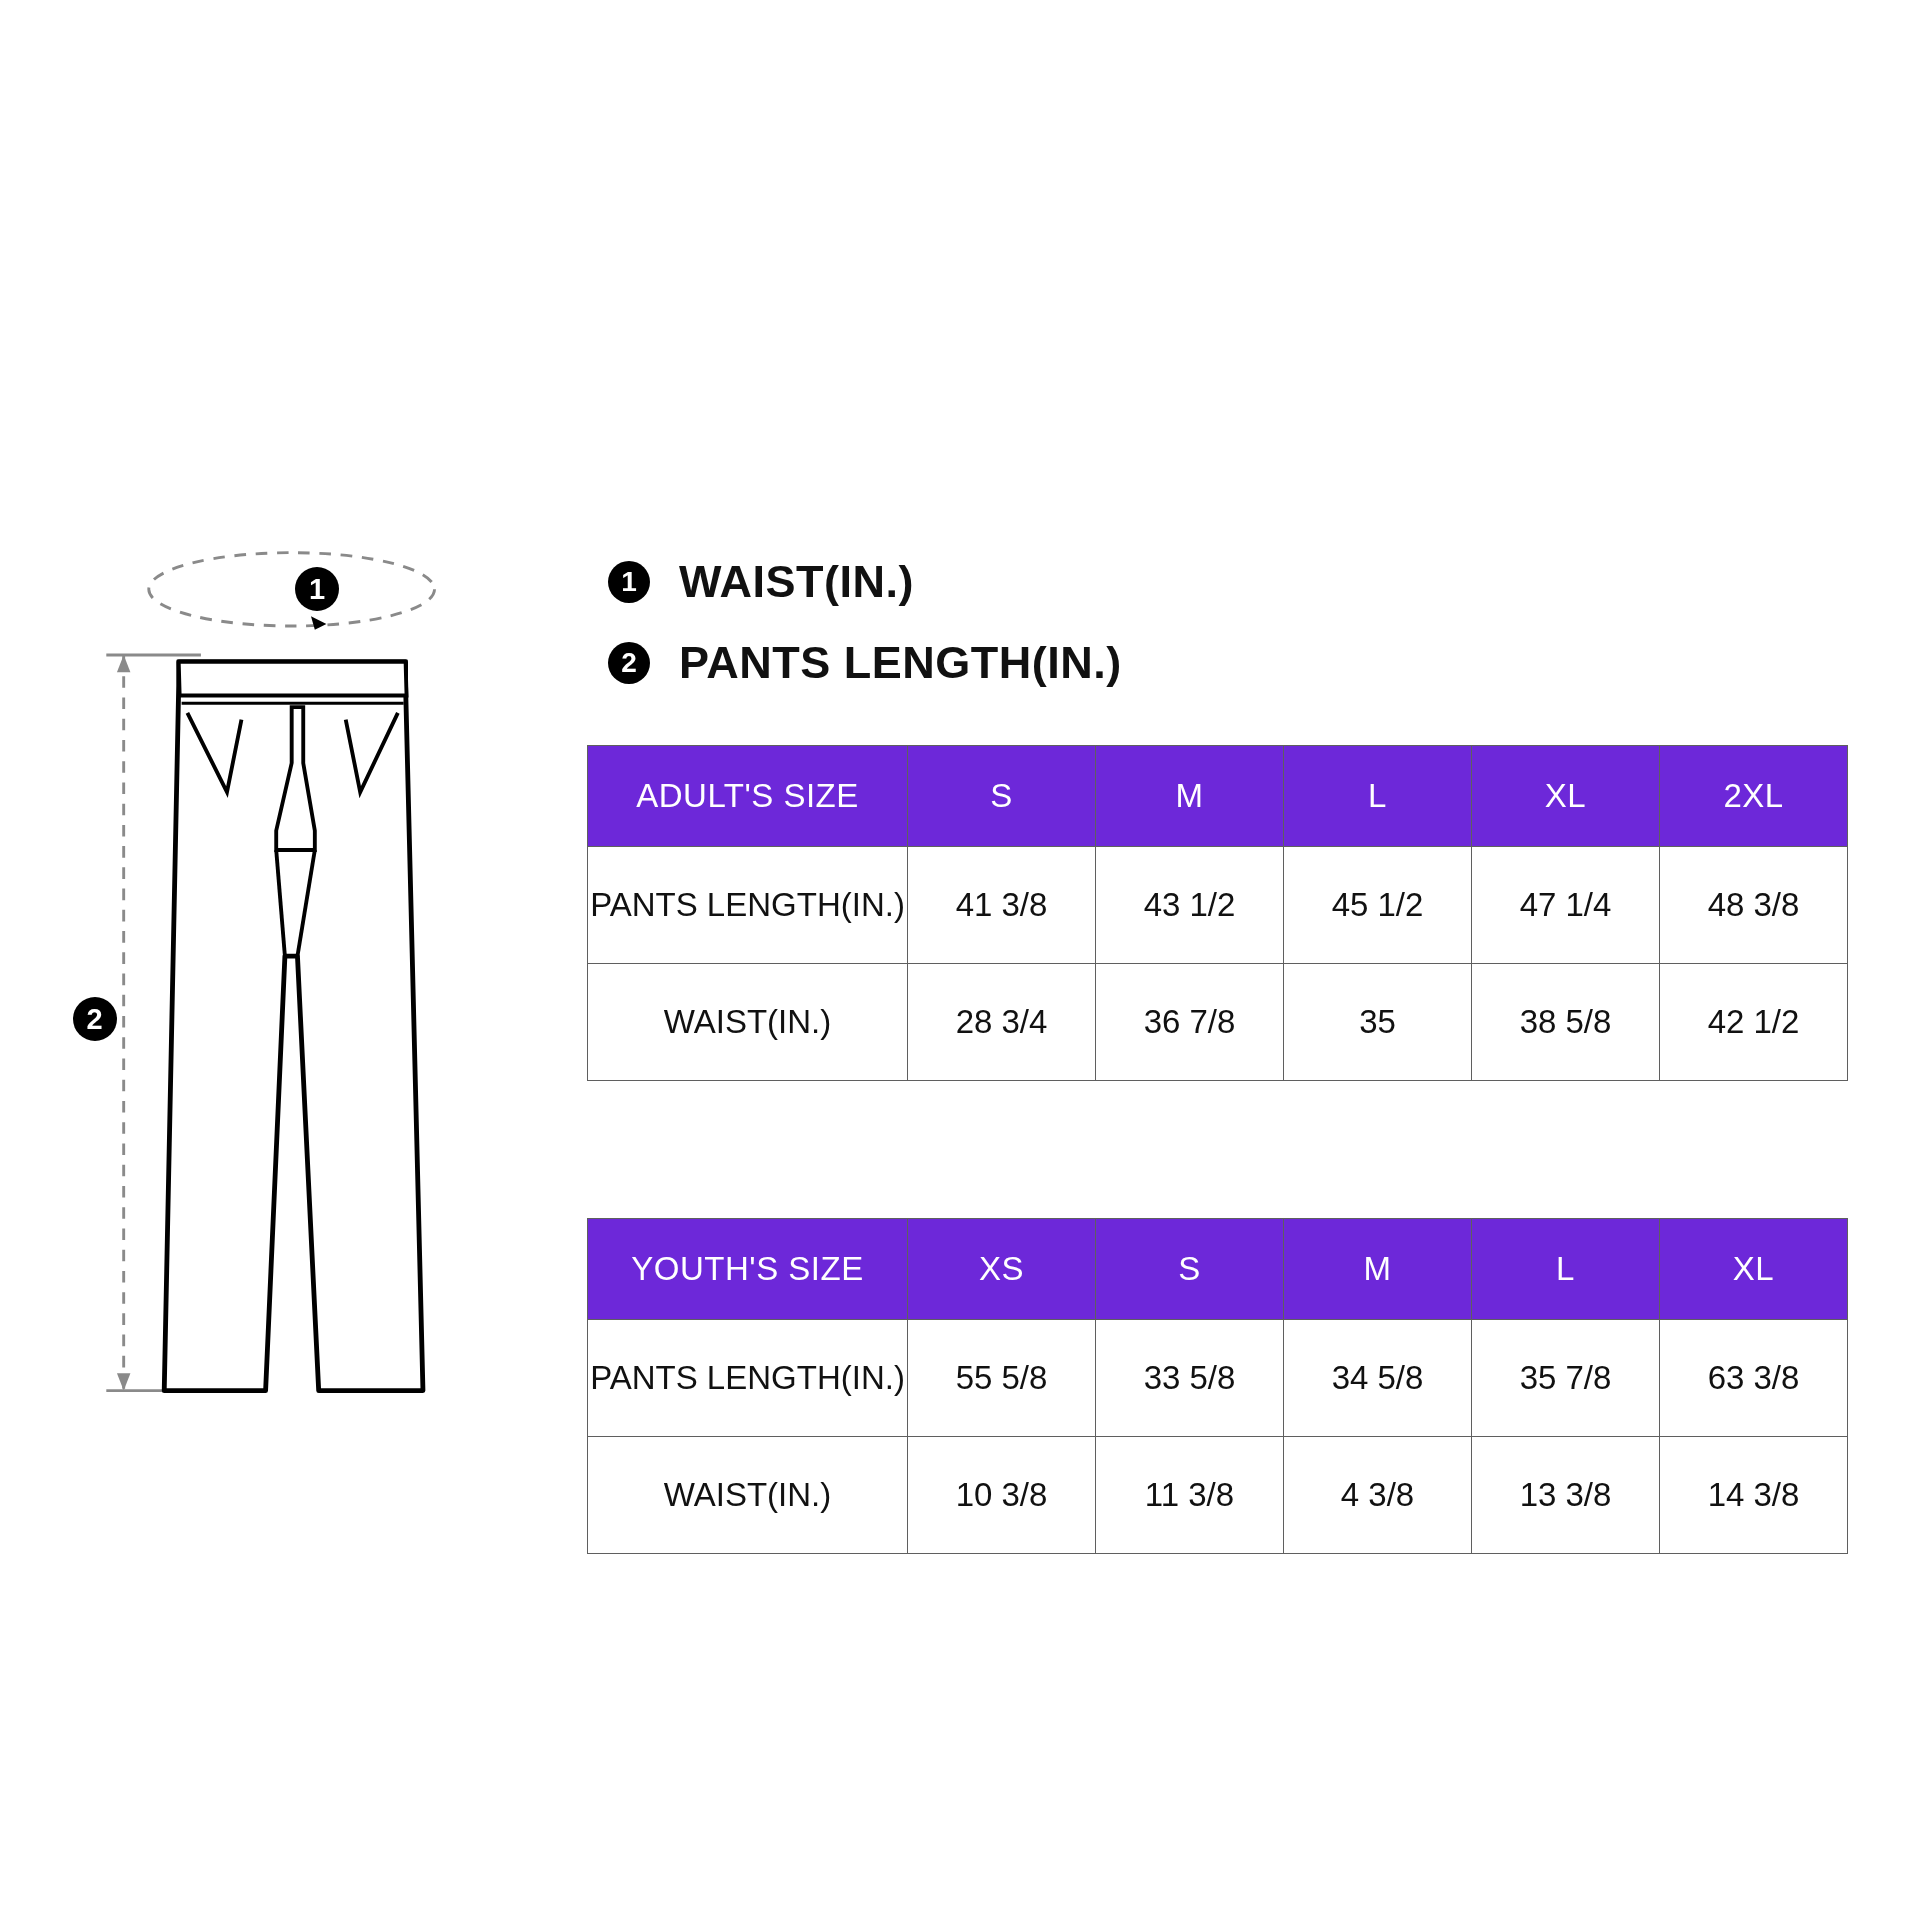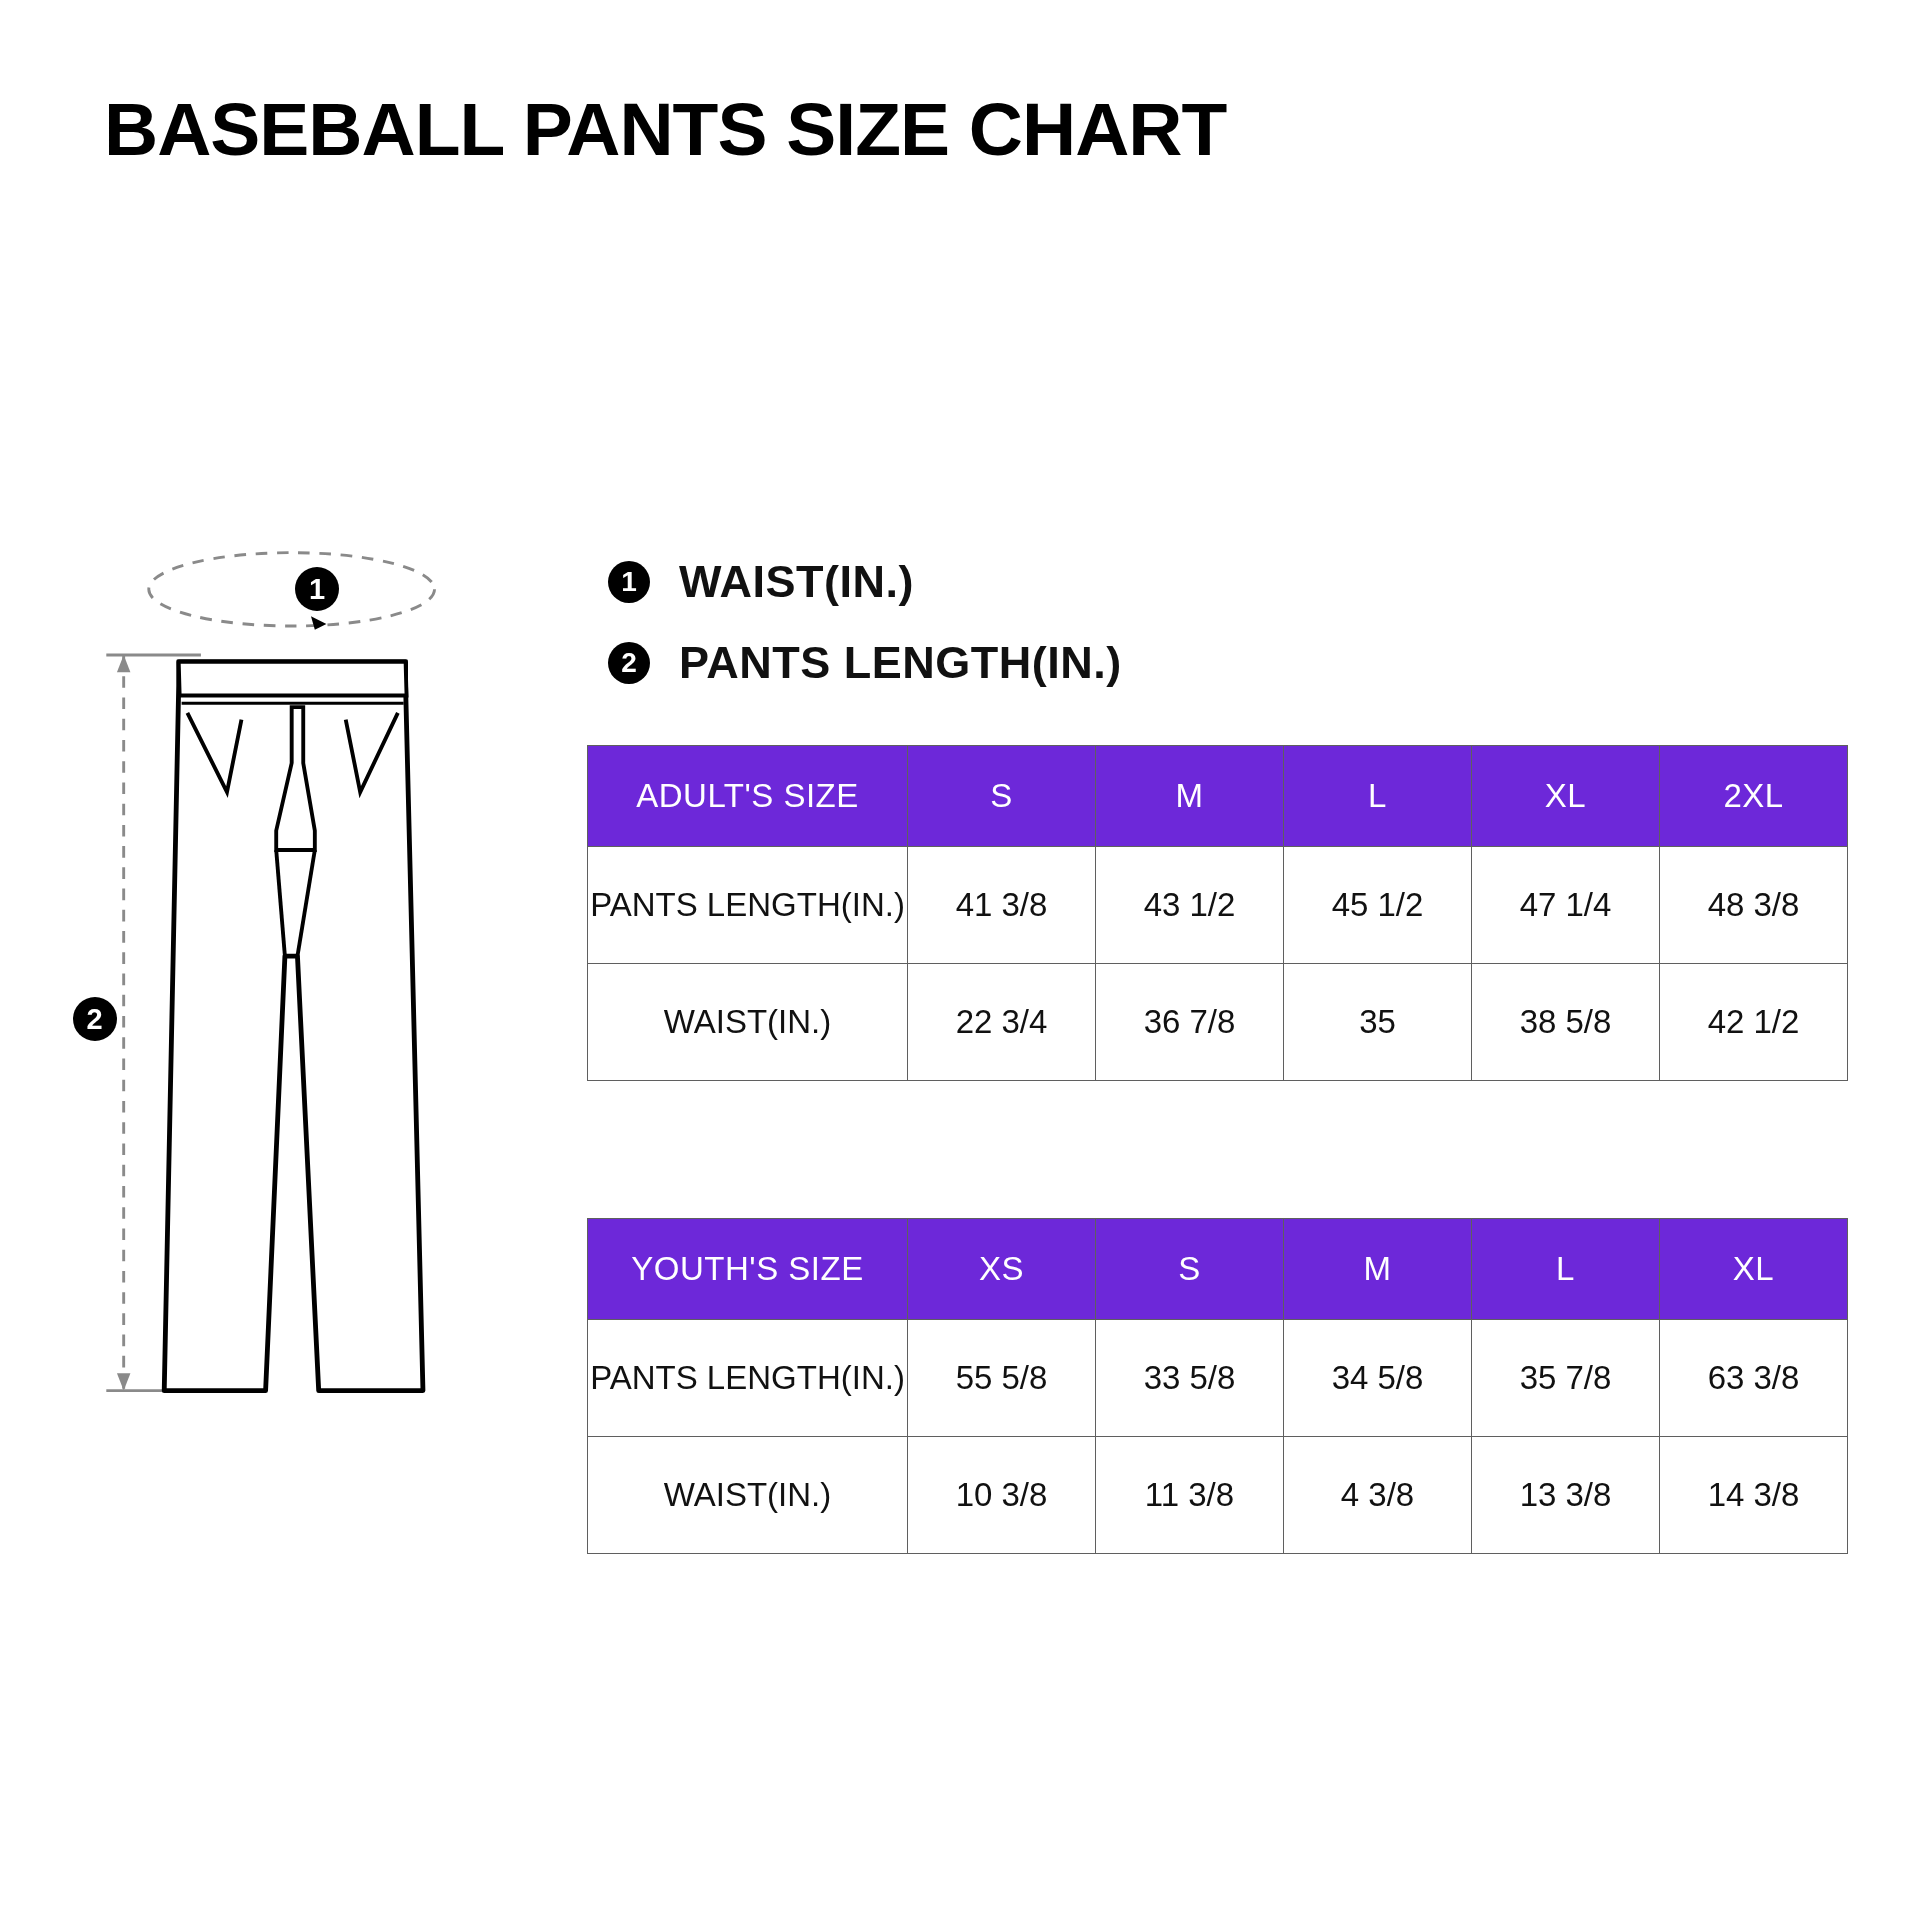--- a/index.html
+++ b/index.html
@@ -151,21 +151,20 @@
     font-weight: bold;
     color: #ef1c1c;
     white-space: nowrap;
   }
 </style>
 </head>
 <body>
 
 <div class="page">
 
-  <div class="title">BASEBALL PANTS SIZE CHART</div>
 
   <div class="legend">
     <div class="legend-row">
       <span class="badge">1</span>
       <span class="legend-label">WAIST(IN.)</span>
     </div>
     <div class="legend-row">
       <span class="badge">2</span>
       <span class="legend-label">PANTS LENGTH(IN.)</span>
     </div>
@@ -217,21 +216,21 @@
       <tr>
         <td class="rowhead">PANTS LENGTH(IN.)</td>
         <td>41 3/8</td>
         <td>43 1/2</td>
         <td>45 1/2</td>
         <td>47 1/4</td>
         <td>48 3/8</td>
       </tr>
       <tr>
         <td class="rowhead">WAIST(IN.)</td>
-        <td>22 3/4</td>
+        <td>28 3/4</td>
         <td>36 7/8</td>
         <td>35</td>
         <td>38 5/8</td>
         <td>42 1/2</td>
       </tr>
     </tbody>
   </table>
 
   <table class="size-table youth">
     <thead>

